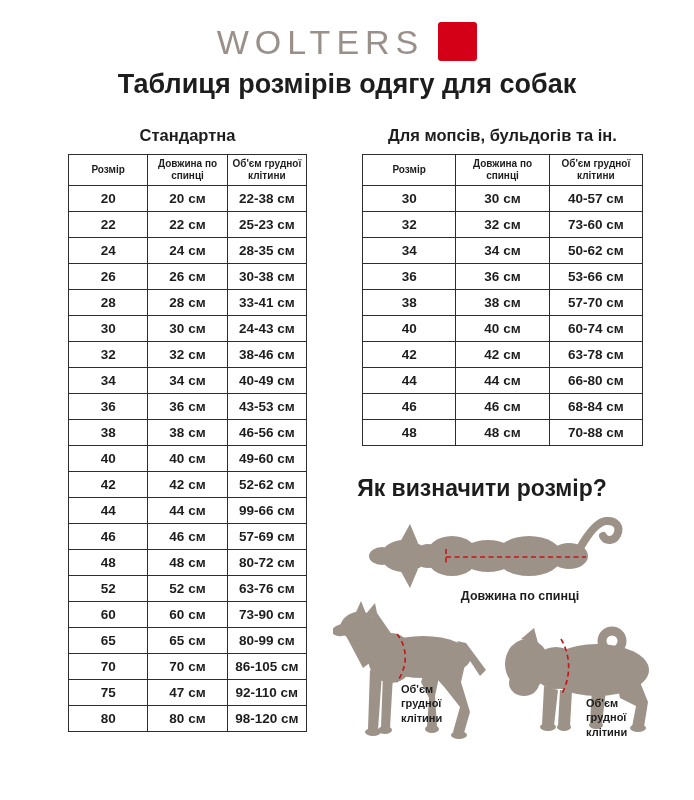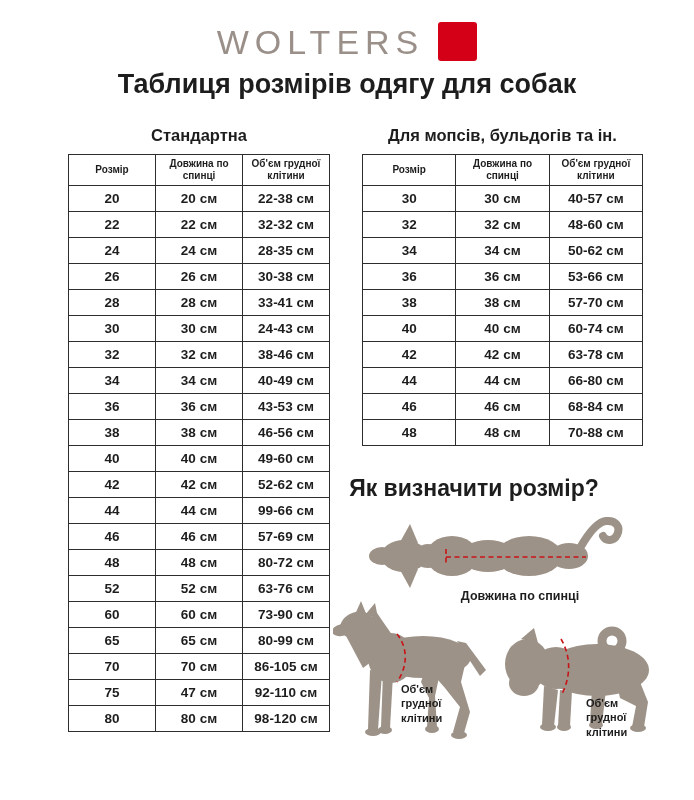--- a/index.html
+++ b/index.html
@@ -6,30 +6,30 @@
   body{font-family:"Liberation Sans","DejaVu Sans",sans-serif;color:var(--text,#1d1d1d);}
   .page{position:relative;width:694px;height:800px;background:#fff;overflow:hidden;}
 
   
   .logo-row{position:absolute;top:22px;left:0;width:694px;display:flex;justify-content:center;align-items:center;}
   .logo-text{font-size:34px;font-weight:400;letter-spacing:6px;color:var(--brand-text);line-height:1;}
   .logo-square{width:39px;height:39px;background:var(--brand-red);border-radius:3px;margin-left:14px;}
   .main-title{position:absolute;top:69px;left:0;width:694px;text-align:center;font-size:27px;font-weight:700;}
 
   
-  .left-col{position:absolute;left:68px;top:126px;width:262px;}
+  .left-col{position:absolute;left:68px;top:126px;width:239px;}
   .right-col{position:absolute;left:362px;top:126px;width:281px;}
   .tbl-title{text-align:center;font-size:16.5px;font-weight:700;margin:0 0 9px 0;white-space:nowrap;}
   table.size-table{border-collapse:collapse;width:100%;table-layout:fixed;}
   .size-table th,.size-table td{border:1.5px solid var(--border);text-align:center;vertical-align:middle;overflow:hidden;}
   .size-table th{font-size:10px;line-height:1.25;height:28px;padding:1px 2px;font-weight:700;}
   .size-table td{font-size:13.5px;font-weight:700;height:25px;padding:0;}
 
   
-  .guide-heading{position:absolute;left:324px;top:475px;width:300px;text-align:center;font-size:23px;font-weight:700;white-space:nowrap;}
+  .guide-heading{position:absolute;left:332px;top:475px;width:300px;text-align:center;font-size:23px;font-weight:700;white-space:nowrap;}
   .dog-svg{position:absolute;}
   .svg-top{left:366px;top:512px;width:262px;height:84px;}
   .svg-side{left:333px;top:600px;width:154px;height:152px;}
   .svg-bulldog{left:504px;top:626px;width:158px;height:110px;}
   .sil{fill:var(--silhouette);stroke:none;}
   .sil-stroke{stroke:var(--silhouette);fill:none;stroke-linecap:round;}
   .measure{stroke:var(--measure);stroke-width:1.6;fill:none;stroke-dasharray:5 3.5;}
   .back-label{position:absolute;left:400px;top:589px;width:240px;text-align:center;font-size:12.5px;font-weight:700;}
   .chest-label{position:absolute;font-size:11px;font-weight:700;line-height:1.3;}
   .chest-label span{display:block;}
@@ -60,21 +60,21 @@
       </thead>
       <tbody>
           <tr>
             <td>20</td>
             <td>20 см</td>
             <td>22-38 см</td>
           </tr>
           <tr>
             <td>22</td>
             <td>22 см</td>
-            <td>32-32 см</td>
+            <td>25-23 см</td>
           </tr>
           <tr>
             <td>24</td>
             <td>24 см</td>
             <td>28-35 см</td>
           </tr>
           <tr>
             <td>26</td>
             <td>26 см</td>
             <td>30-38 см</td>
@@ -180,21 +180,21 @@
       </thead>
       <tbody>
           <tr>
             <td>30</td>
             <td>30 см</td>
             <td>40-57 см</td>
           </tr>
           <tr>
             <td>32</td>
             <td>32 см</td>
-            <td>48-60 см</td>
+            <td>73-60 см</td>
           </tr>
           <tr>
             <td>34</td>
             <td>34 см</td>
             <td>50-62 см</td>
           </tr>
           <tr>
             <td>36</td>
             <td>36 см</td>
             <td>53-66 см</td>

